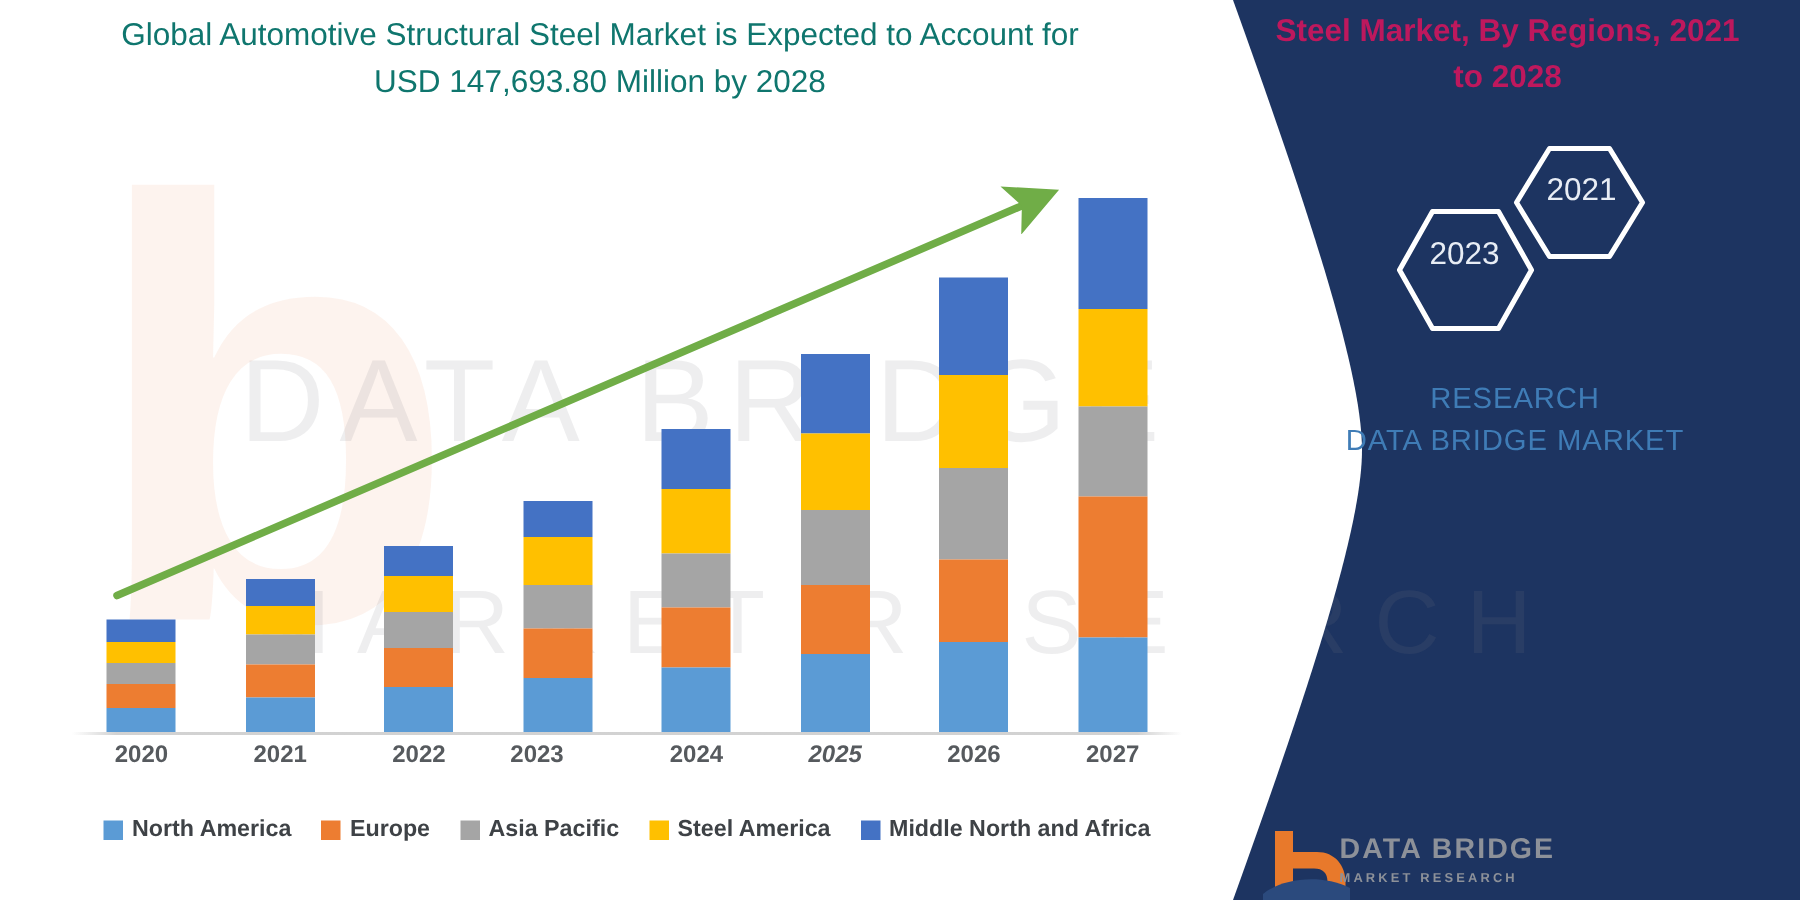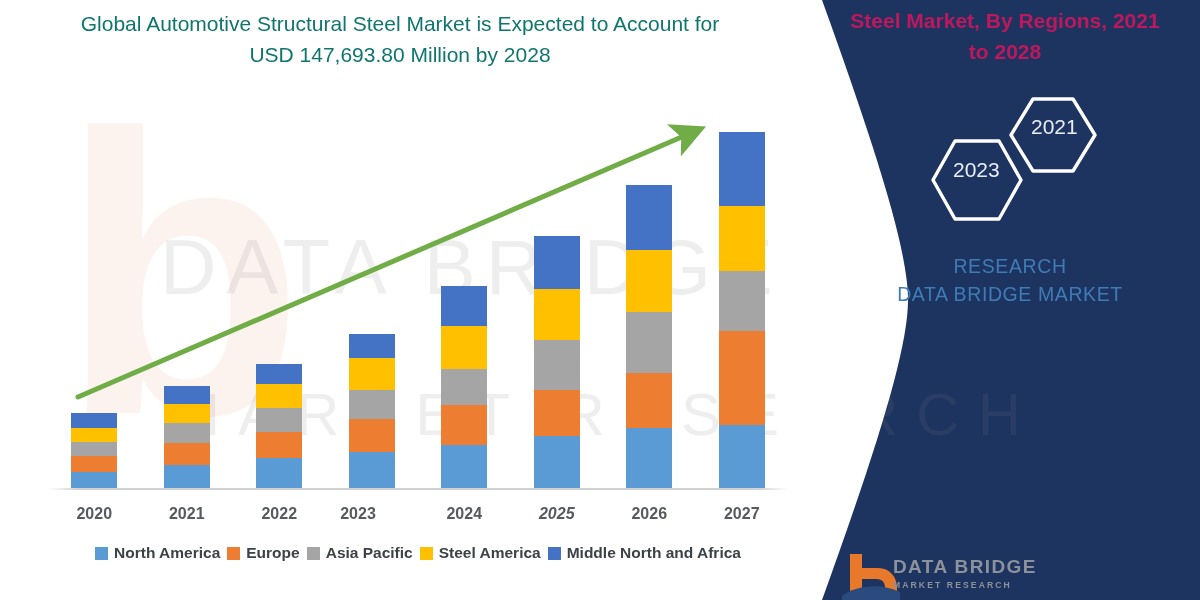--- a/index.html
+++ b/index.html
@@ -53,26 +53,26 @@
   }
   .seg{width:100%;}
 
   #axis{
     position:absolute;left:48px;top:488px;width:740px;height:2px;
     background:linear-gradient(to right,rgba(210,210,210,0),rgba(205,205,205,.9) 4%,rgba(205,205,205,.9) 96%,rgba(210,210,210,0));
   }
   #xlabels{position:absolute;left:48px;top:495px;width:740px;height:30px;}
   .xlab{
     position:absolute;top:0;width:92px;text-align:center;
-    font-size:16px;font-weight:700;color:#565a5e;margin-top:10px;
+    font-size:16px;font-weight:700;color:#565a5e;
   }
 
   #legend{
     position:absolute;left:48px;top:540px;width:740px;height:26px;
-    display:flex;align-items:center;justify-content:center;gap:7px;
+    display:flex;align-items:center;justify-content:center;gap:20px;
     white-space:nowrap;
   }
   .lg-item{display:flex;align-items:center;gap:6px;}
   .lg-sw{width:13px;height:13px;display:inline-block;}
   .lg-tx{font-size:15.5px;font-weight:700;color:#3e4246;}
 
   
   #panel-title{
     position:absolute;left:845px;top:5px;width:320px;
     text-align:center;color:#be185d;font-size:21px;line-height:31px;font-weight:700;

